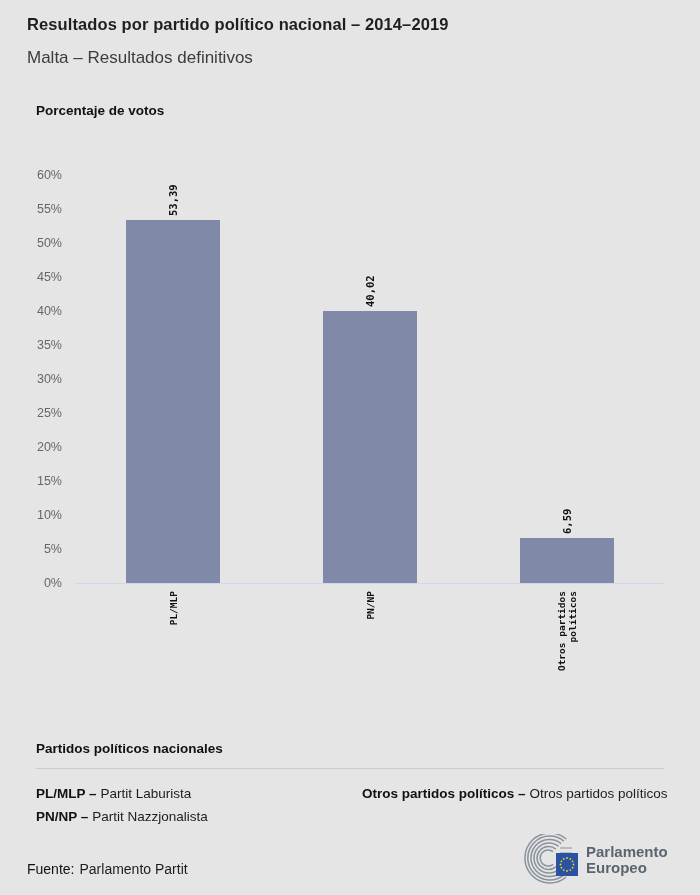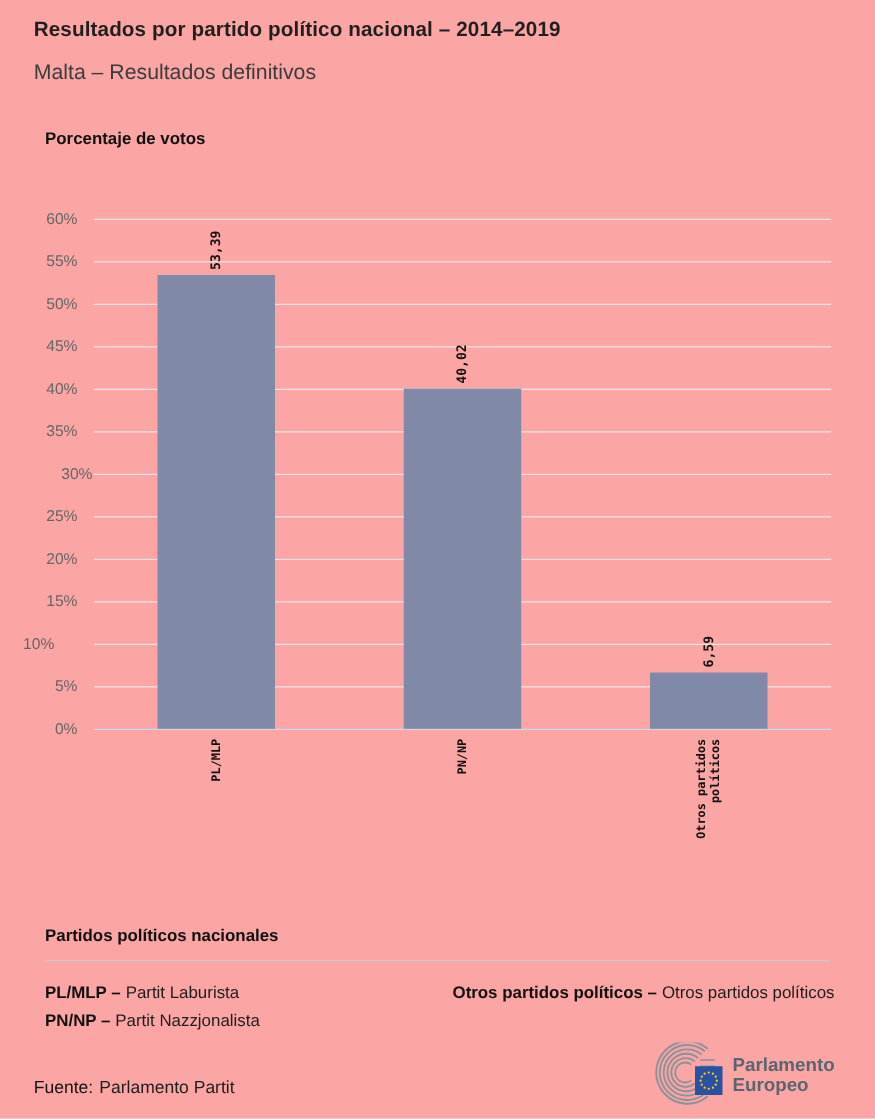--- a/index.html
+++ b/index.html
@@ -1,16 +1,16 @@
 <!DOCTYPE html>
 <html><head>
 <meta charset="utf-8">
 <style>
   html,body{margin:0;padding:0;background:#fff;}
-  #page{position:relative;width:700px;height:895px;background:#fca5a5;overflow:hidden;
+  #page{position:relative;width:700px;height:895px;background:#e5e5e5;overflow:hidden;
         font-family:"Liberation Sans",sans-serif;}
   .abs{position:absolute;}
 
   
   #title{left:27px;top:15px;font-size:16.5px;font-weight:bold;color:#1f1f1f;letter-spacing:.1px;}
   #subtitle{left:27px;top:48px;font-size:17px;font-weight:normal;color:#3c3c3c;}
   #chart-title{left:36px;top:103px;font-size:13.5px;font-weight:bold;color:#111;}
 
   
   #chart{left:0;top:175px;width:700px;height:520px;}
@@ -48,25 +48,25 @@
 <div id="page">
 
   <div id="title" class="abs">Resultados por partido político nacional – 2014–2019</div>
   <div id="subtitle" class="abs">Malta – Resultados definitivos</div>
   <div id="chart-title" class="abs">Porcentaje de votos</div>
 
   <div id="chart" class="abs">
     <div id="yaxis">
         <div class="ytick" style="top: 400px;">0%</div>
         <div class="ytick" style="top: 366px;">5%</div>
-        <div class="ytick" style="top: 332px; text-align: center;">10%</div>
+        <div class="ytick" style="top: 332px;">10%</div>
         <div class="ytick" style="top: 298px;">15%</div>
         <div class="ytick" style="top: 264px;">20%</div>
         <div class="ytick" style="top: 230px;">25%</div>
-        <div class="ytick" style="top: 196px; margin-left: 12px;">30%</div>
+        <div class="ytick" style="top: 196px;">30%</div>
         <div class="ytick" style="top: 162px;">35%</div>
         <div class="ytick" style="top: 128px;">40%</div>
         <div class="ytick" style="top: 94px;">45%</div>
         <div class="ytick" style="top: 60px;">50%</div>
         <div class="ytick" style="top: 26px;">55%</div>
         <div class="ytick" style="top: -8px;">60%</div>
       </div>
     <div id="plot">
         <div class="gridline baseline" style="top: 408px;"></div>
         <div class="gridline" style="top: 374px;"></div>

